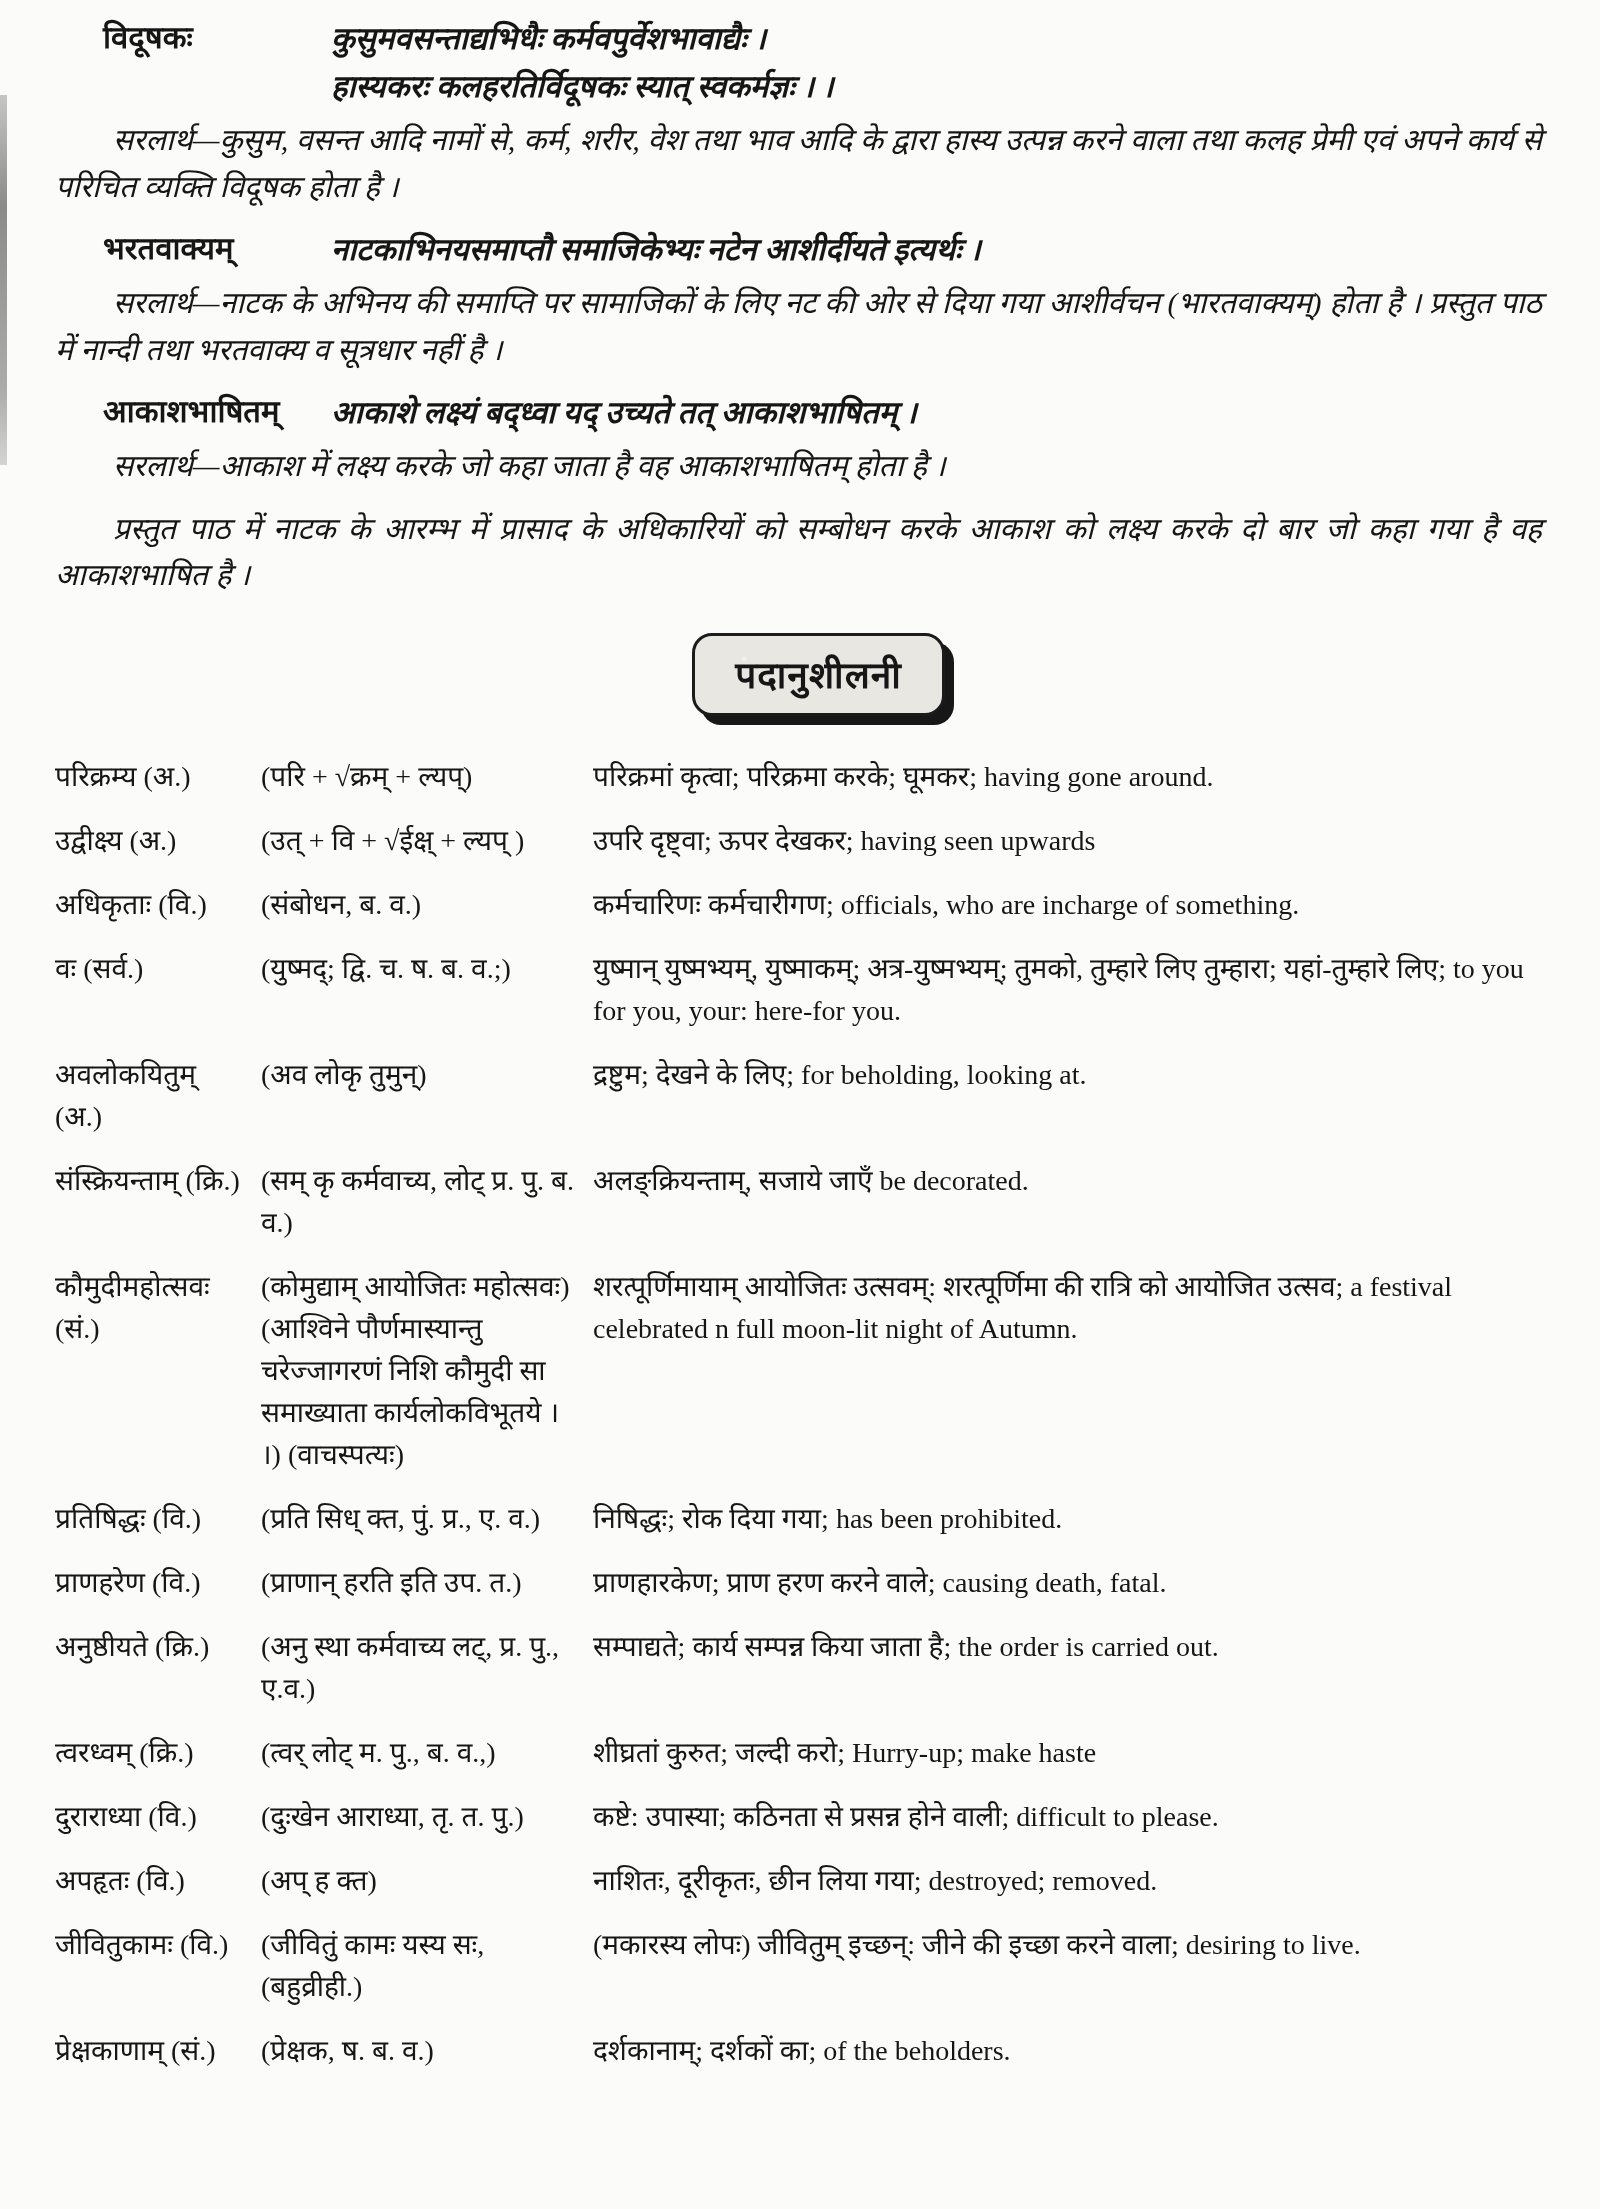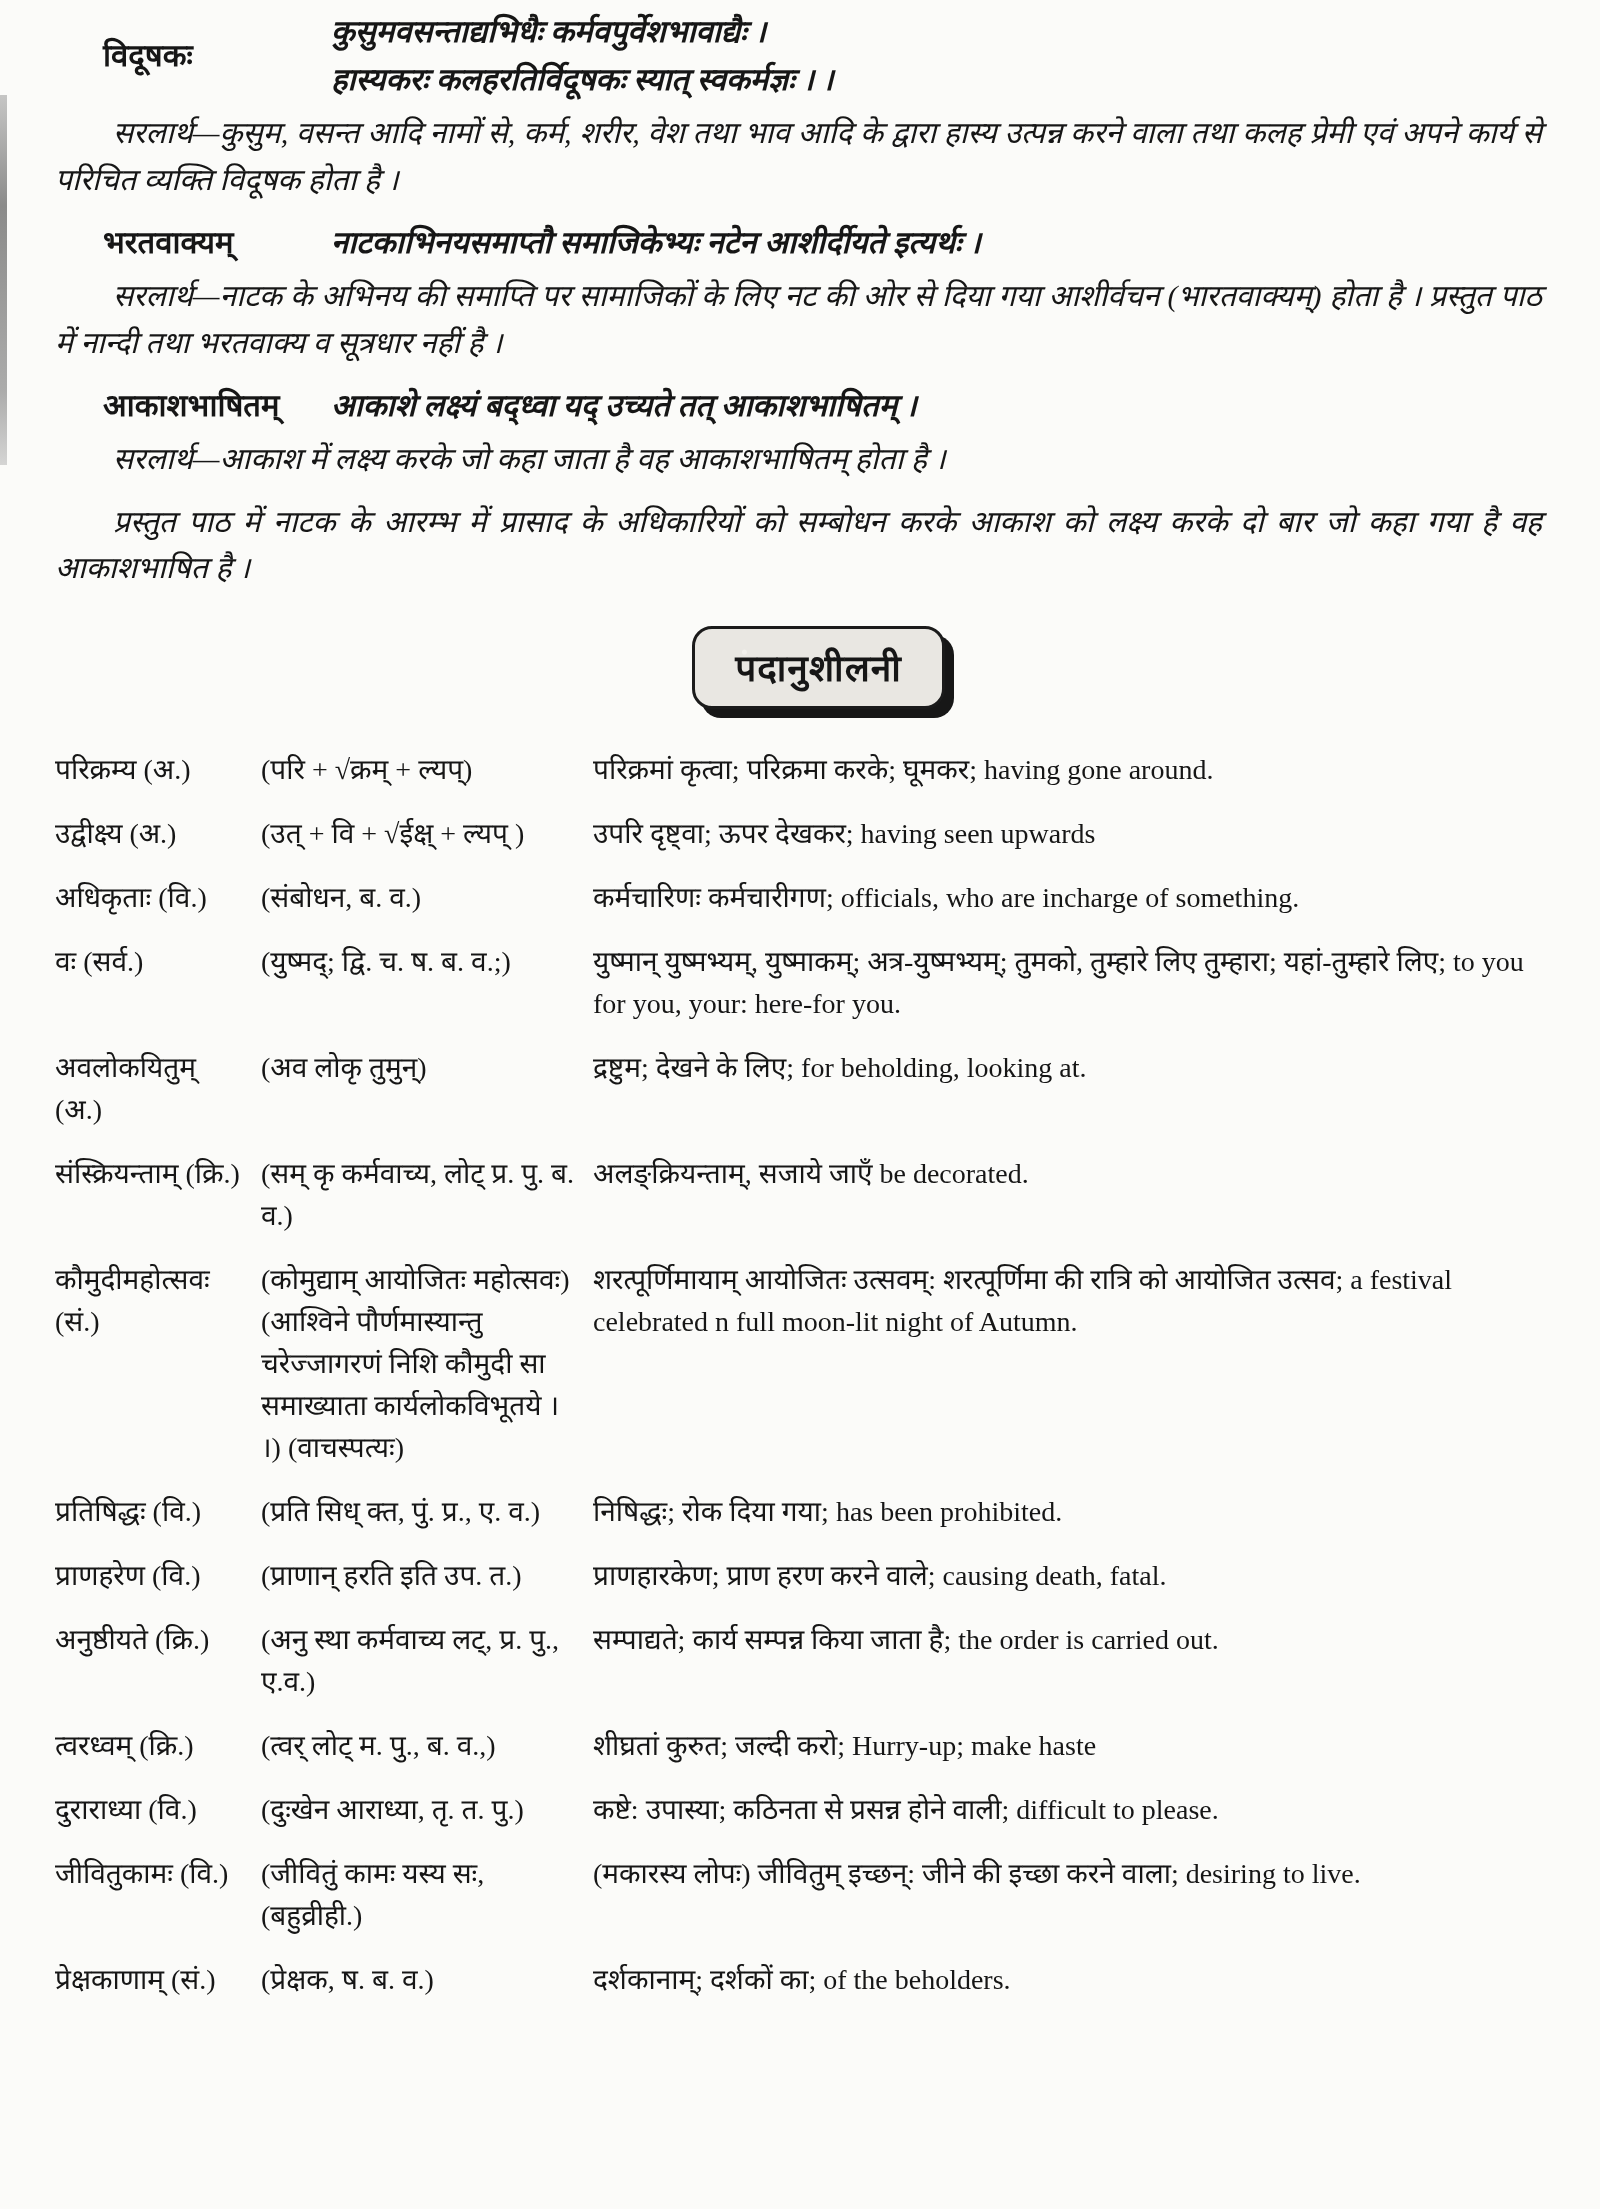--- a/index.html
+++ b/index.html
@@ -12,21 +12,21 @@
     position: relative;
   }
   .scan-edge {
     position: absolute; left: 0; top: 95px; width: 7px; height: 370px;
     background: linear-gradient(180deg, #9a9a9a, #2f2f2f 30%, #6b6b6b 80%, #b5b5b5);
     opacity: .55;
   }
   .page { padding: 6px 58px 0 55px; }
 
   
-  .def-row { display: flex; align-items: center; margin: 2px 0 6px 0; }
+  .def-row { display: flex; align-items: flex-start; margin: 9px 0 6px 0; }
   .def-term {
     width: 228px; margin-left: 48px; flex: 0 0 auto;
     font-weight: bold; font-size: 31px; line-height: 1.5;
   }
   .def-verse { font-weight: bold; font-size: 31px; line-height: 1.55; }
   .def-verse .vline { white-space: nowrap; font-style: italic; }
   .para {
     margin: 6px 0 16px 0;
     font-size: 30px; line-height: 1.55;
     text-indent: 58px;
@@ -167,20 +167,25 @@
       <div class="g-deriv">(त्वर् लोट् म. पु., ब. व.,)</div>
       <div class="g-meaning">शीघ्रतां कुरुत; जल्दी करो; Hurry-up; make   haste</div>
     </div>
 
     <div class="g-row">
       <div class="g-word">दुराराध्या (वि.)</div>
       <div class="g-deriv">(दुःखेन आराध्या, तृ. त. पु.)</div>
       <div class="g-meaning">कष्टे: उपास्या; कठिनता से प्रसन्न होने वाली; difficult to please.</div>
     </div>
 
+    <div class="g-row">
+      <div class="g-word">अपहृतः (वि.)</div>
+      <div class="g-deriv">(अप् ह क्त)</div>
+      <div class="g-meaning">नाशितः, दूरीकृतः, छीन लिया गया; destroyed; removed.</div>
+    </div>
 
     <div class="g-row">
       <div class="g-word">जीवितुकामः (वि.)</div>
       <div class="g-deriv">(जीवितुं कामः यस्य सः, (बहुव्रीही.)</div>
       <div class="g-meaning">(मकारस्य लोपः) जीवितुम् इच्छन्: जीने की इच्छा करने वाला; desiring to live.</div>
     </div>
 
     <div class="g-row">
       <div class="g-word">प्रेक्षकाणाम् (सं.)</div>
       <div class="g-deriv">(प्रेक्षक, ष. ब. व.)</div>

